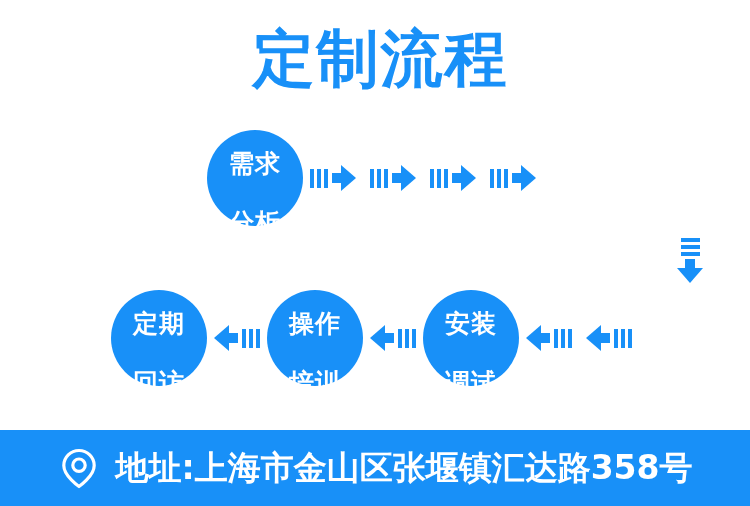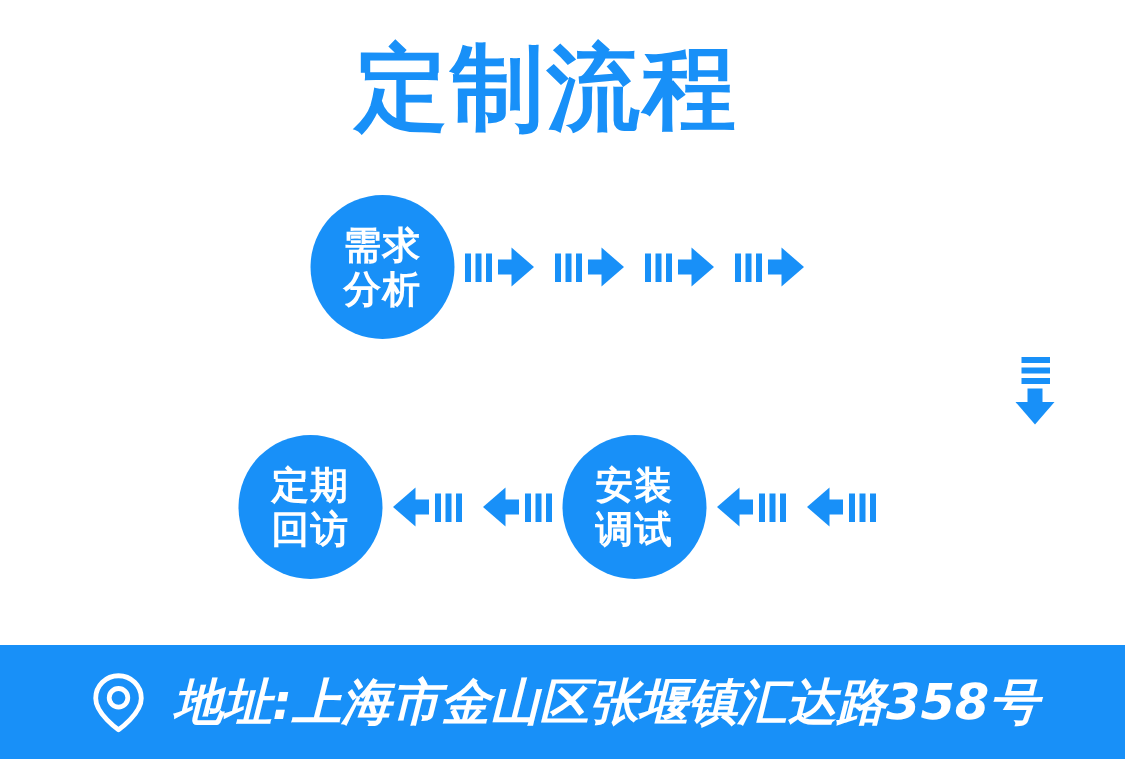--- a/index.html
+++ b/index.html
@@ -15,21 +15,21 @@
     position: relative;
     width: 750px;
     height: 506px;
     background: #ffffff;
     overflow: hidden;
   }
 
   
   .title {
     position: absolute;
-    left: 0;
+    left: 16px;
     top: 22px;
     width: 729px;
     text-align: center;
     font-size: 62px;
     line-height: 74px;
     font-weight: bold;
     color: #1890f8;
     letter-spacing: 2px;
     white-space: nowrap;
   }
@@ -58,21 +58,21 @@
     display: flex;
     flex-direction: column;
     align-items: center;
     justify-content: center;
     font-size: 25px;
     font-weight: bold;
     line-height: 29px;
     letter-spacing: 1px;
     box-sizing: border-box;
   }
-  .node .ln { display: block; white-space: nowrap; }
+  .node .ln { display: block; white-space: nowrap; margin-top: 30px; }
 
   
   .arrow-h {
     flex: 0 0 60px;
     width: 60px;
     height: 34px;
     display: flex;
     flex-direction: row;
     align-items: center;
     justify-content: center;
@@ -211,21 +211,20 @@
     margin-right: 14px;
     display: block;
   }
   .address-bar .addr-text {
     color: #ffffff;
     font-size: 33px;
     font-weight: bold;
     line-height: 40px;
     letter-spacing: 0px;
     white-space: nowrap;
-    font-style: italic;
   }
 </style>
 </head>
 <body>
 
 <div id="infographic">
 
   <div class="title">定制流程</div>
 
   <div class="flow-row" id="row-1">
@@ -295,20 +294,24 @@
 
     <div class="arrow-h left">
       <span class="head"></span>
       <span class="bars">
           <i></i>
           <i></i>
           <i></i>
         </span>
     </div>
 
+    <div class="node">
+      <span class="ln">操作</span>
+      <span class="ln">培训</span>
+    </div>
 
     <div class="arrow-h left">
       <span class="head"></span>
       <span class="bars">
           <i></i>
           <i></i>
           <i></i>
         </span>
     </div>
 

